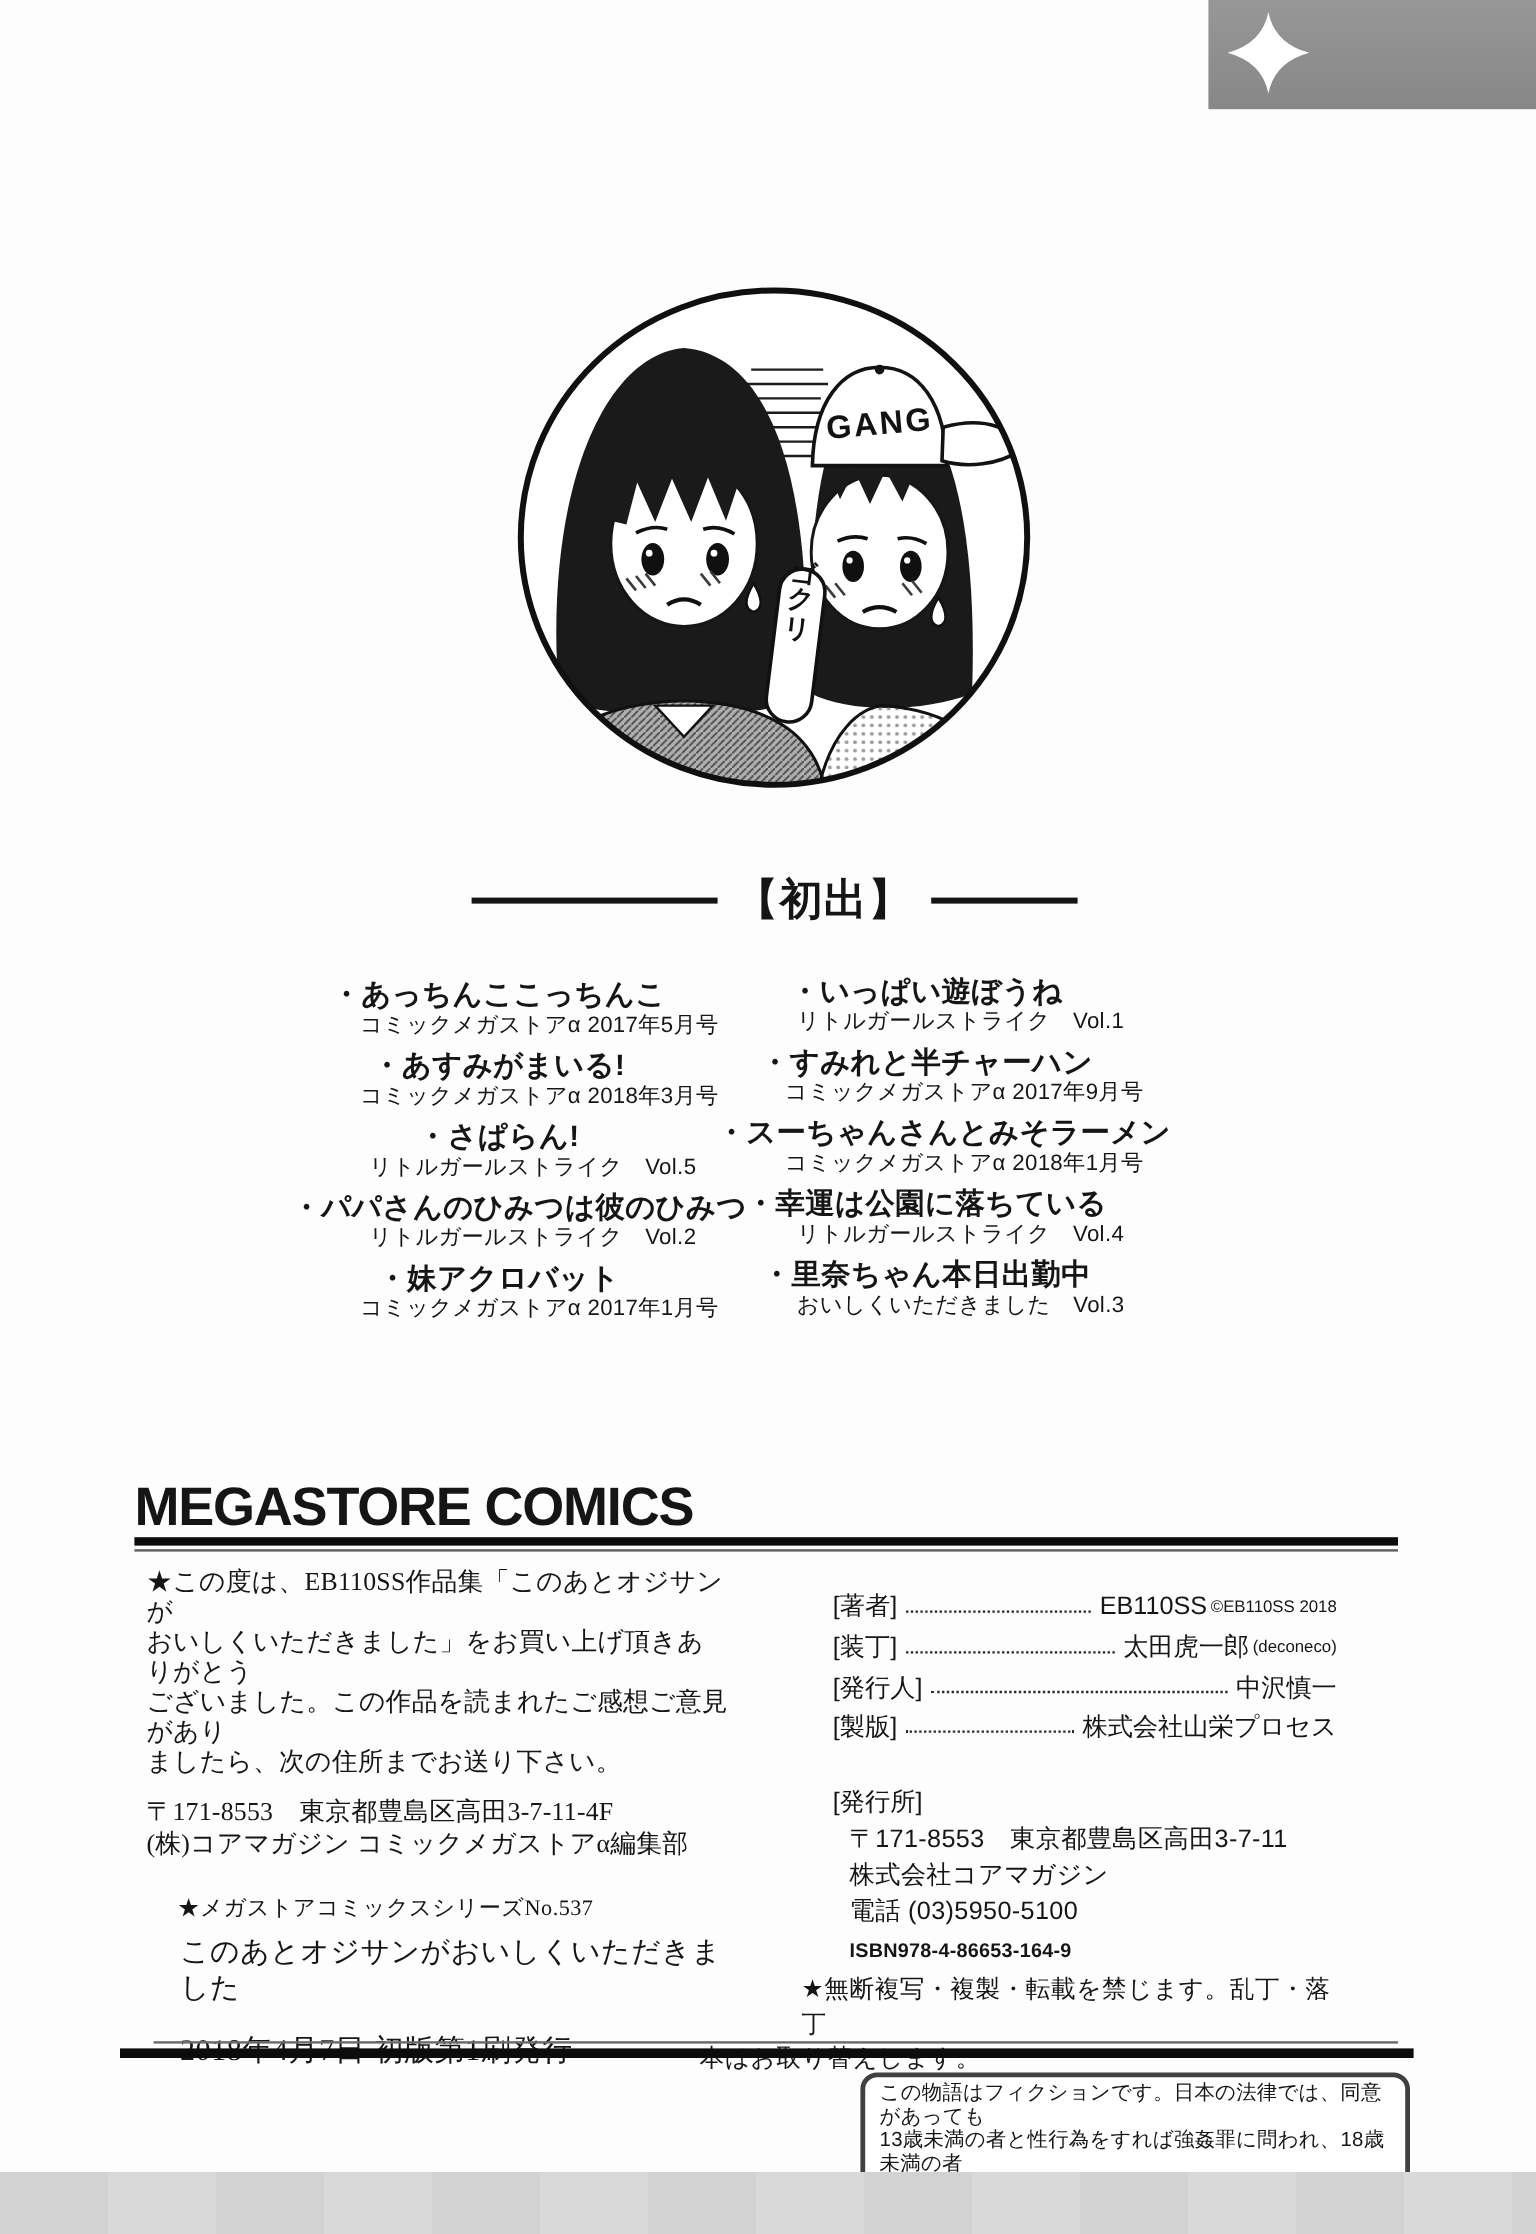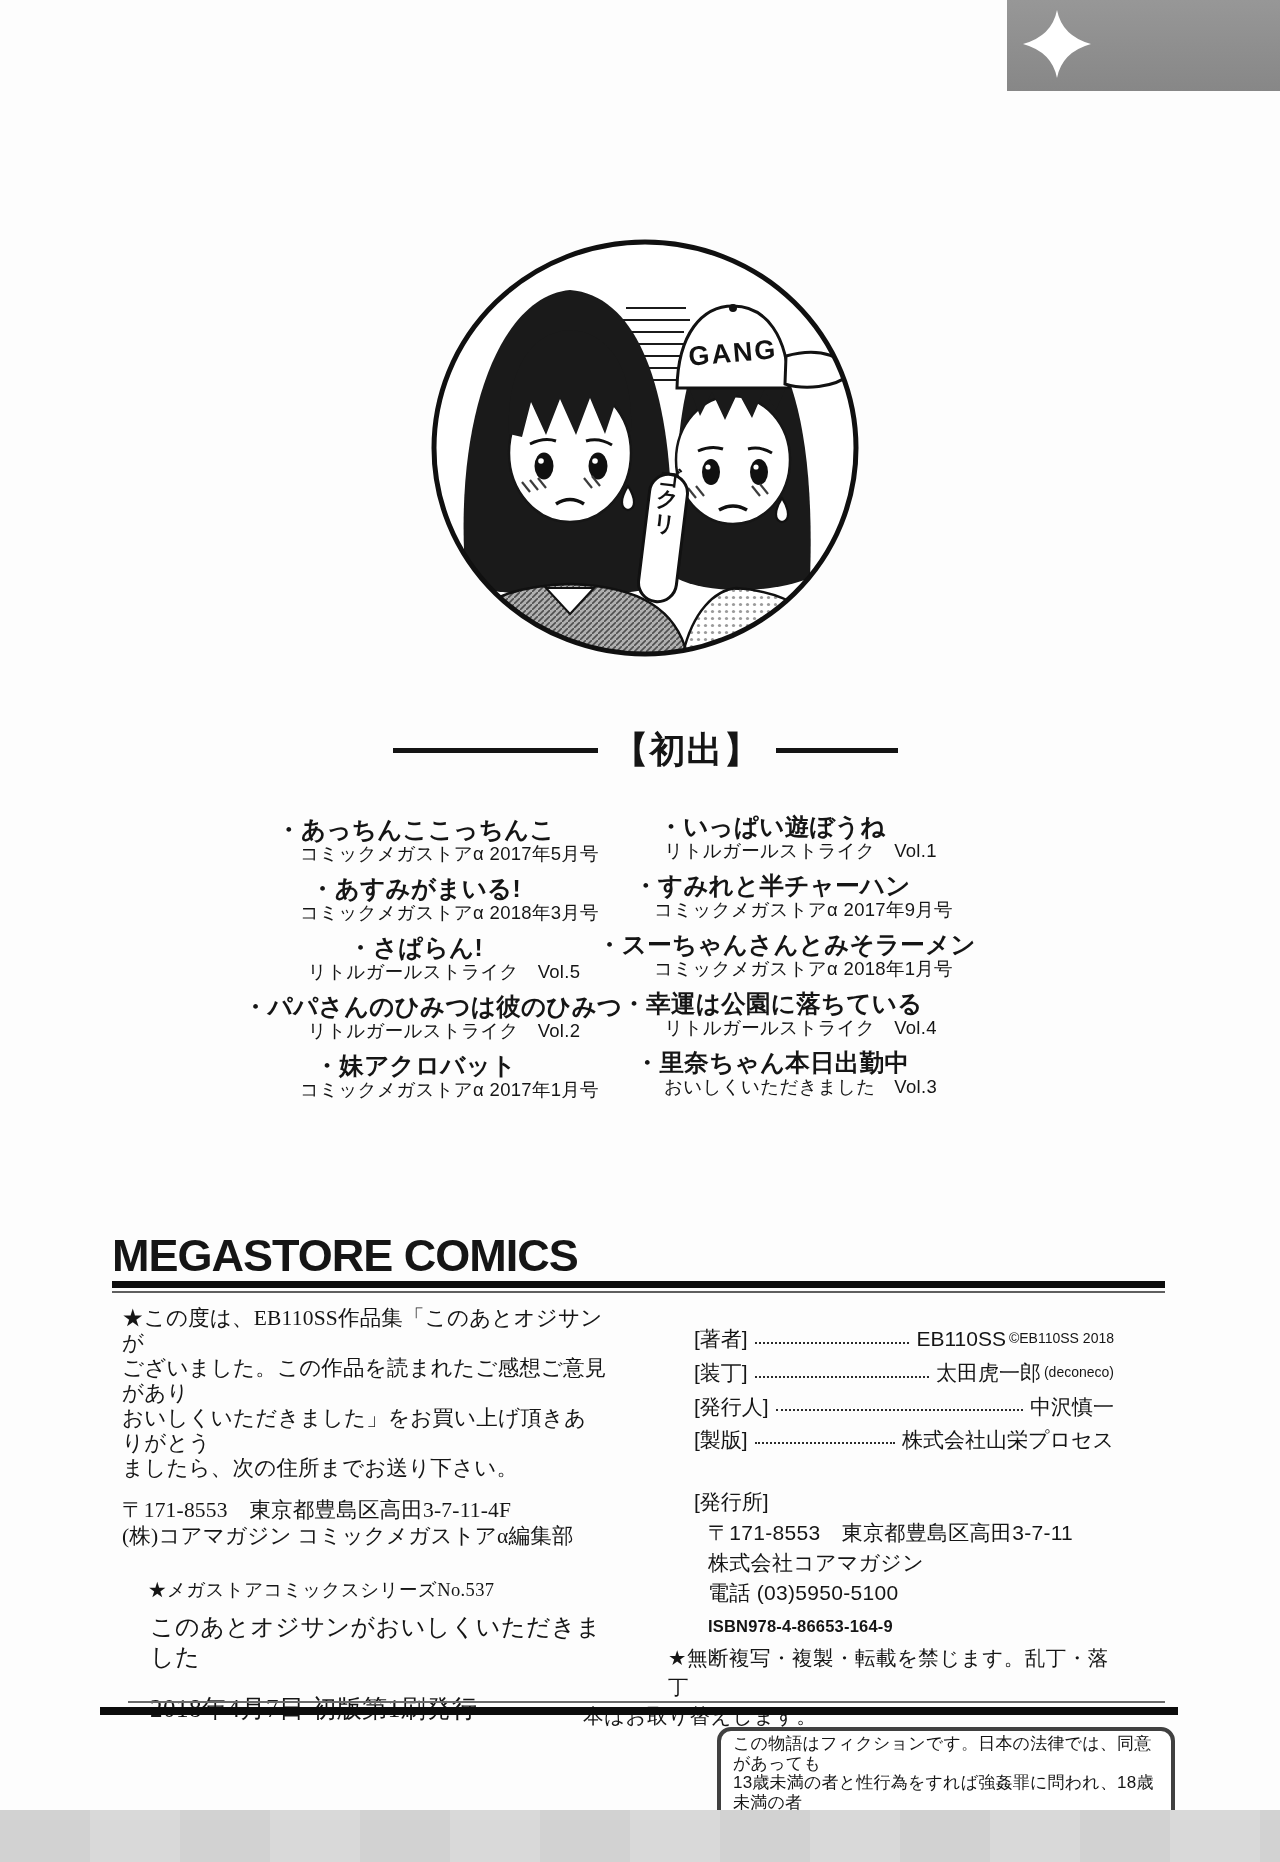--- a/index.html
+++ b/index.html
@@ -242,22 +242,22 @@
 
   <div class="brand-block">
     <div class="brand">MEGASTORE COMICS</div>
     <div class="rule-thick"></div>
     <div class="rule-thin"></div>
   </div>
 
   <div class="left-col">
     <div class="thanks">
       <div>★この度は、EB110SS作品集「このあとオジサンが</div>
+      <div>おいしくいただきました」をお買い上げ頂きありがとう</div>
       <div>ございました。この作品を読まれたご感想ご意見があり</div>
-      <div>おいしくいただきました」をお買い上げ頂きありがとう</div>
       <div>ましたら、次の住所までお送り下さい。</div>
     </div>
     <div class="address">
       <div>〒171-8553　東京都豊島区高田3-7-11-4F</div>
       <div>(株)コアマガジン  コミックメガストアα編集部</div>
     </div>
     <div class="series-line">★メガストアコミックスシリーズNo.537</div>
     <div class="book-title">このあとオジサンがおいしくいただきました</div>
     <div class="print-line">2018年4月7日 初版第1刷発行</div>
   </div>

